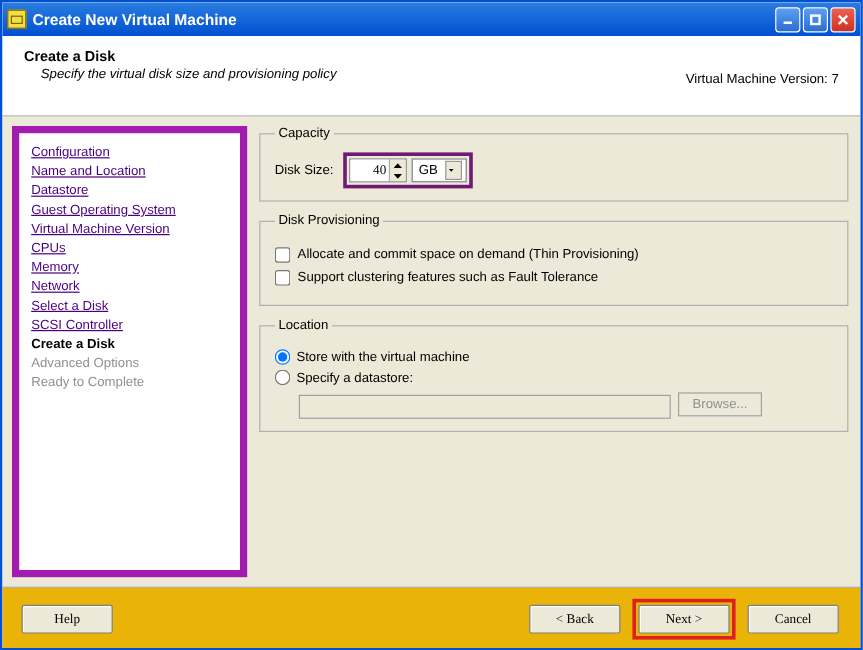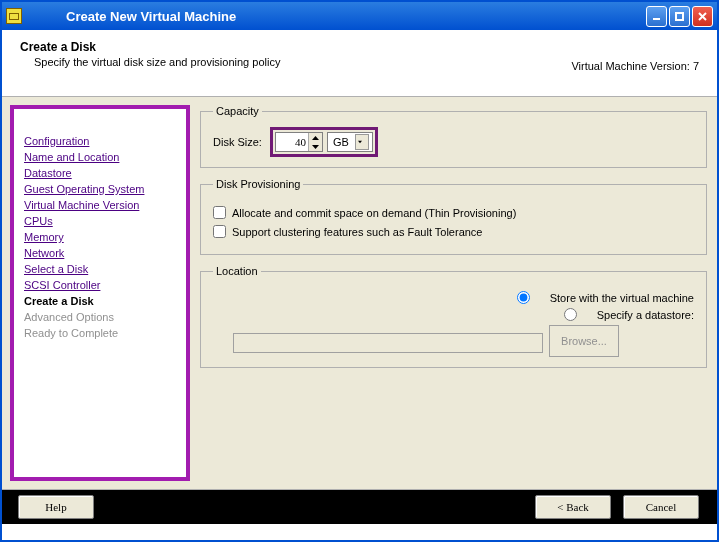--- a/index.html
+++ b/index.html
@@ -12,21 +12,20 @@
   overflow: hidden;
   border: 2px solid #0050d0;
 }
 .titlebar {
   background: linear-gradient(to bottom, #2a7de0, #0050d0);
   height: 28px;
   display: flex;
   align-items: center;
   padding: 0 4px;
   color: #fff;
-  gap: 39px;
 }
 .titlebar-icon {
   width: 16px; height: 16px;
   background: #f0e040;
   border: 1px solid #806000;
   margin-right: 5px;
   display: flex;
   align-items: center;
   justify-content: center;
 }
@@ -48,35 +47,35 @@
 .winbtn.close { background: linear-gradient(#f06050, #d03020); }
 .winbtn svg { width: 11px; height: 11px; fill: none; stroke: #fff; stroke-width: 2; }
 
 .header {
   background: #fff;
   padding: 10px 18px 10px 18px;
   height: 66px;
   position: relative;
 }
 .header-title { font-size: 12px; font-weight: bold; color: #000; }
-.header-sub { font-size: 11px; color: #000; margin-left: 14px; margin-top: 2px; }
+.header-sub { font-size: 11px; color: #000; margin-left: 14px; margin-top: 2px; font-style: italic; }
 .header-version { position: absolute; right: 18px; top: 30px; font-size: 11px; }
 
 .body {
   display: flex;
   background: #ece9d8;
   height: 393px;
   border-top: 1px solid #b0b0b0;
 }
 .sidebar {
-  width: 180px;
-  background: #fff;
-  border: 4px solid #a21caf;
+  width: 196px;
+  background: #fff;
+  border: 6px solid #a21caf;
   margin: 8px 4px 8px 8px;
-  padding: 24px 10px;
+  padding: 8px 10px;
 }
 .sidebar-item {
   font-size: 11px;
   line-height: 16px;
   cursor: pointer;
 }
 .sidebar-item.link { color: #4b0082; text-decoration: underline; }
 .sidebar-item.current { color: #000; font-weight: bold; text-decoration: none; }
 .sidebar-item.disabled { color: #909090; text-decoration: none; cursor: default; }
 
@@ -120,44 +119,44 @@
   border: 1px solid #808080;
   background: #fff;
   height: 20px;
   display: inline-flex;
   align-items: center;
   padding: 0 3px;
 }
 .unit-select span { padding: 0 6px 0 2px; }
 .unit-select .drop { width: 14px; height: 16px; background: #ece9d8; border: 1px solid #999; display: flex; align-items: center; justify-content: center; }
 
-.check-row { display: flex; align-items: center; gap: 6px; margin: 6px 0; }
+.check-row { display: flex; align-items: flex-start; gap: 6px; margin: 6px 0; }
 .check-row input[type=checkbox] { width: 13px; height: 13px; }
-.radio-row { display: flex; align-items: center; gap: 20px; margin: 4px 0; justify-content: flex-end; }
+.radio-row { display: flex; align-items: center; gap: 5px; margin: 4px 0; }
 .radio-row input[type=radio] { width: 13px; height: 13px; }
 .ds-input {
   width: 310px;
   height: 20px;
   border: 1px solid #a0a0a0;
   background: #ece9d8;
   margin-left: 20px;
   margin-top: 4px;
 }
 .browse-btn {
-  width: 70px; height: 32px;
+  width: 70px; height: 20px;
   border: 1px solid #a0a0a0;
   background: #ece9d8;
   color: #909090;
   font-size: 11px;
   margin-left: 6px;
 }
 
 .footer {
-  height: 35px;
-  background: #000000;
+  height: 53px;
+  background: #eab308;
   border-top: 1px solid #b0b0b0;
   display: flex;
   align-items: center;
   padding: 0 16px;
 }
 .footer-spacer { flex: 1; }
 .btn {
   width: 76px; height: 24px;
   background: #ece9d8;
   border: 1px solid #808080;
@@ -286,15 +285,16 @@
       </div>
     </fieldset>
   </div>
 </div>
 
 <div class="footer">
   <button class="btn">Help</button>
   <div class="footer-spacer"></div>
   <div class="btns-right">
     <span class="btn-wrap"><button class="btn">&lt; Back</button></span>
+    <span class="btn-wrap hl"><button class="btn">Next &gt;</button></span>
     <span class="btn-wrap"><button class="btn">Cancel</button></span>
   </div>
 </div>
 
 </body></html>

